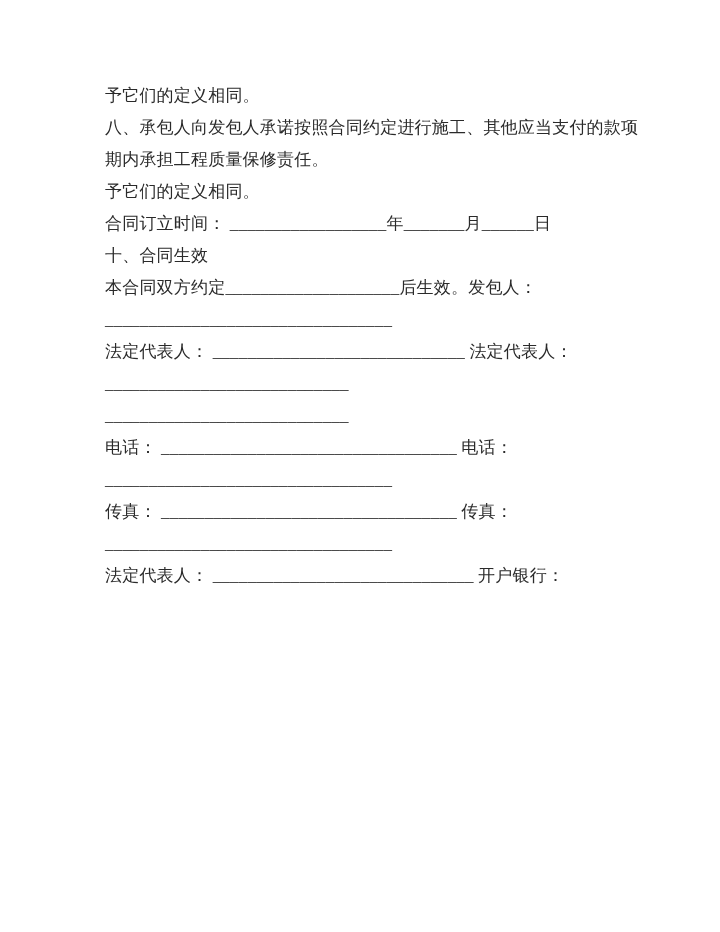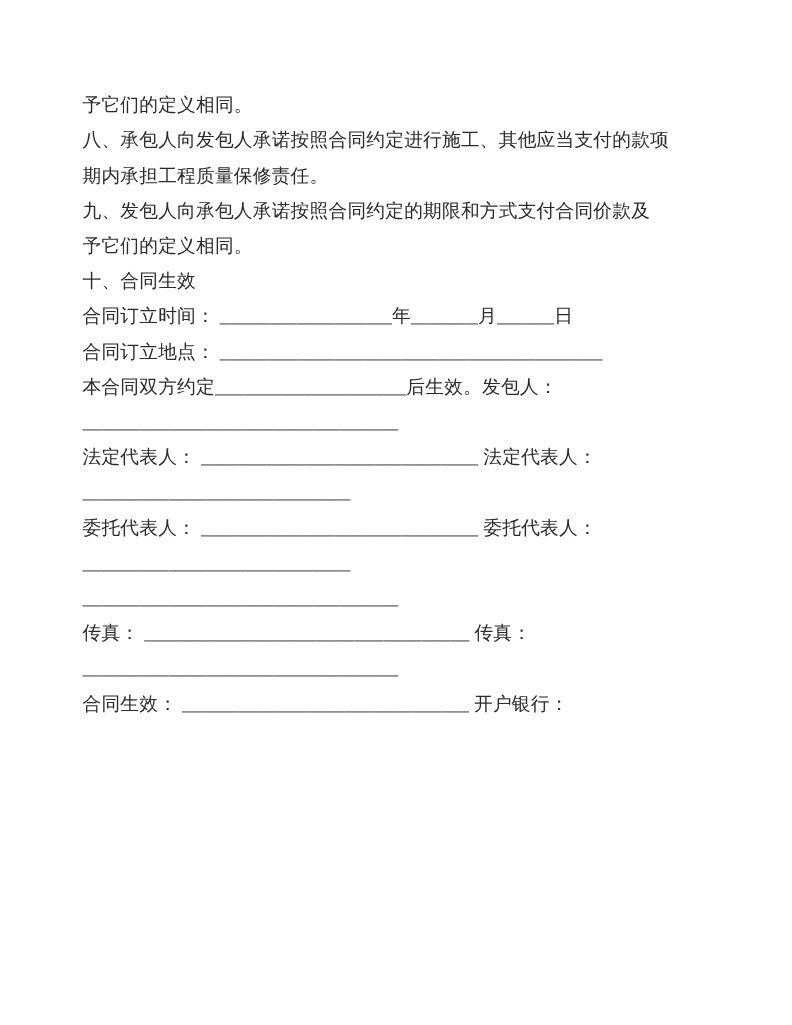--- a/index.html
+++ b/index.html
@@ -6,48 +6,46 @@
     margin: 0;
     padding: 0;
     background: #ffffff;
   }
   .page {
     position: relative;
     width: 720px;
     height: 932px;
     background: #ffffff;
     box-sizing: border-box;
-    padding: 80px 38px 0 75px;
+    padding: 80px 38px 0 105px;
     font-family: "Liberation Serif", "DejaVu Serif", serif;
     font-size: 17px;
     color: #2a2a2a;
     overflow: hidden;
   }
   .line {
     height: 32px;
     line-height: 32px;
     white-space: pre;
     letter-spacing: 0.2px;
   }
 </style>
 </head>
 <body>
 
 <div class="page">
   <div class="line">予它们的定义相同。</div>
   <div class="line">八、承包人向发包人承诺按照合同约定进行施工、其他应当支付的款项</div>
   <div class="line">期内承担工程质量保修责任。</div>
-  <div class="line">九、发包人向承包人承诺按照合同约定的期限和方式支付合同价款及</div>
   <div class="line">予它们的定义相同。</div>
+  <div class="line">合同订立时间： __________________年_______月______日</div>
   <div class="line">十、合同生效</div>
-  <div class="line">合同订立时间： __________________年_______月______日</div>
-  <div class="line">合同订立地点： ________________________________________</div>
   <div class="line">本合同双方约定____________________后生效。发包人：</div>
   <div class="line">_________________________________</div>
   <div class="line">法定代表人： _____________________________ 法定代表人：</div>
   <div class="line">____________________________</div>
-  <div class="line">委托代表人： _____________________________ 委托代表人：</div>
   <div class="line">____________________________</div>
+  <div class="line">电话： __________________________________ 电话：</div>
   <div class="line">_________________________________</div>
   <div class="line">传真： __________________________________ 传真：</div>
   <div class="line">_________________________________</div>
-  <div class="line">合同生效： ______________________________ 开户银行：</div>
+  <div class="line">法定代表人： ______________________________ 开户银行：</div>
 </div>
 
 </body></html>

